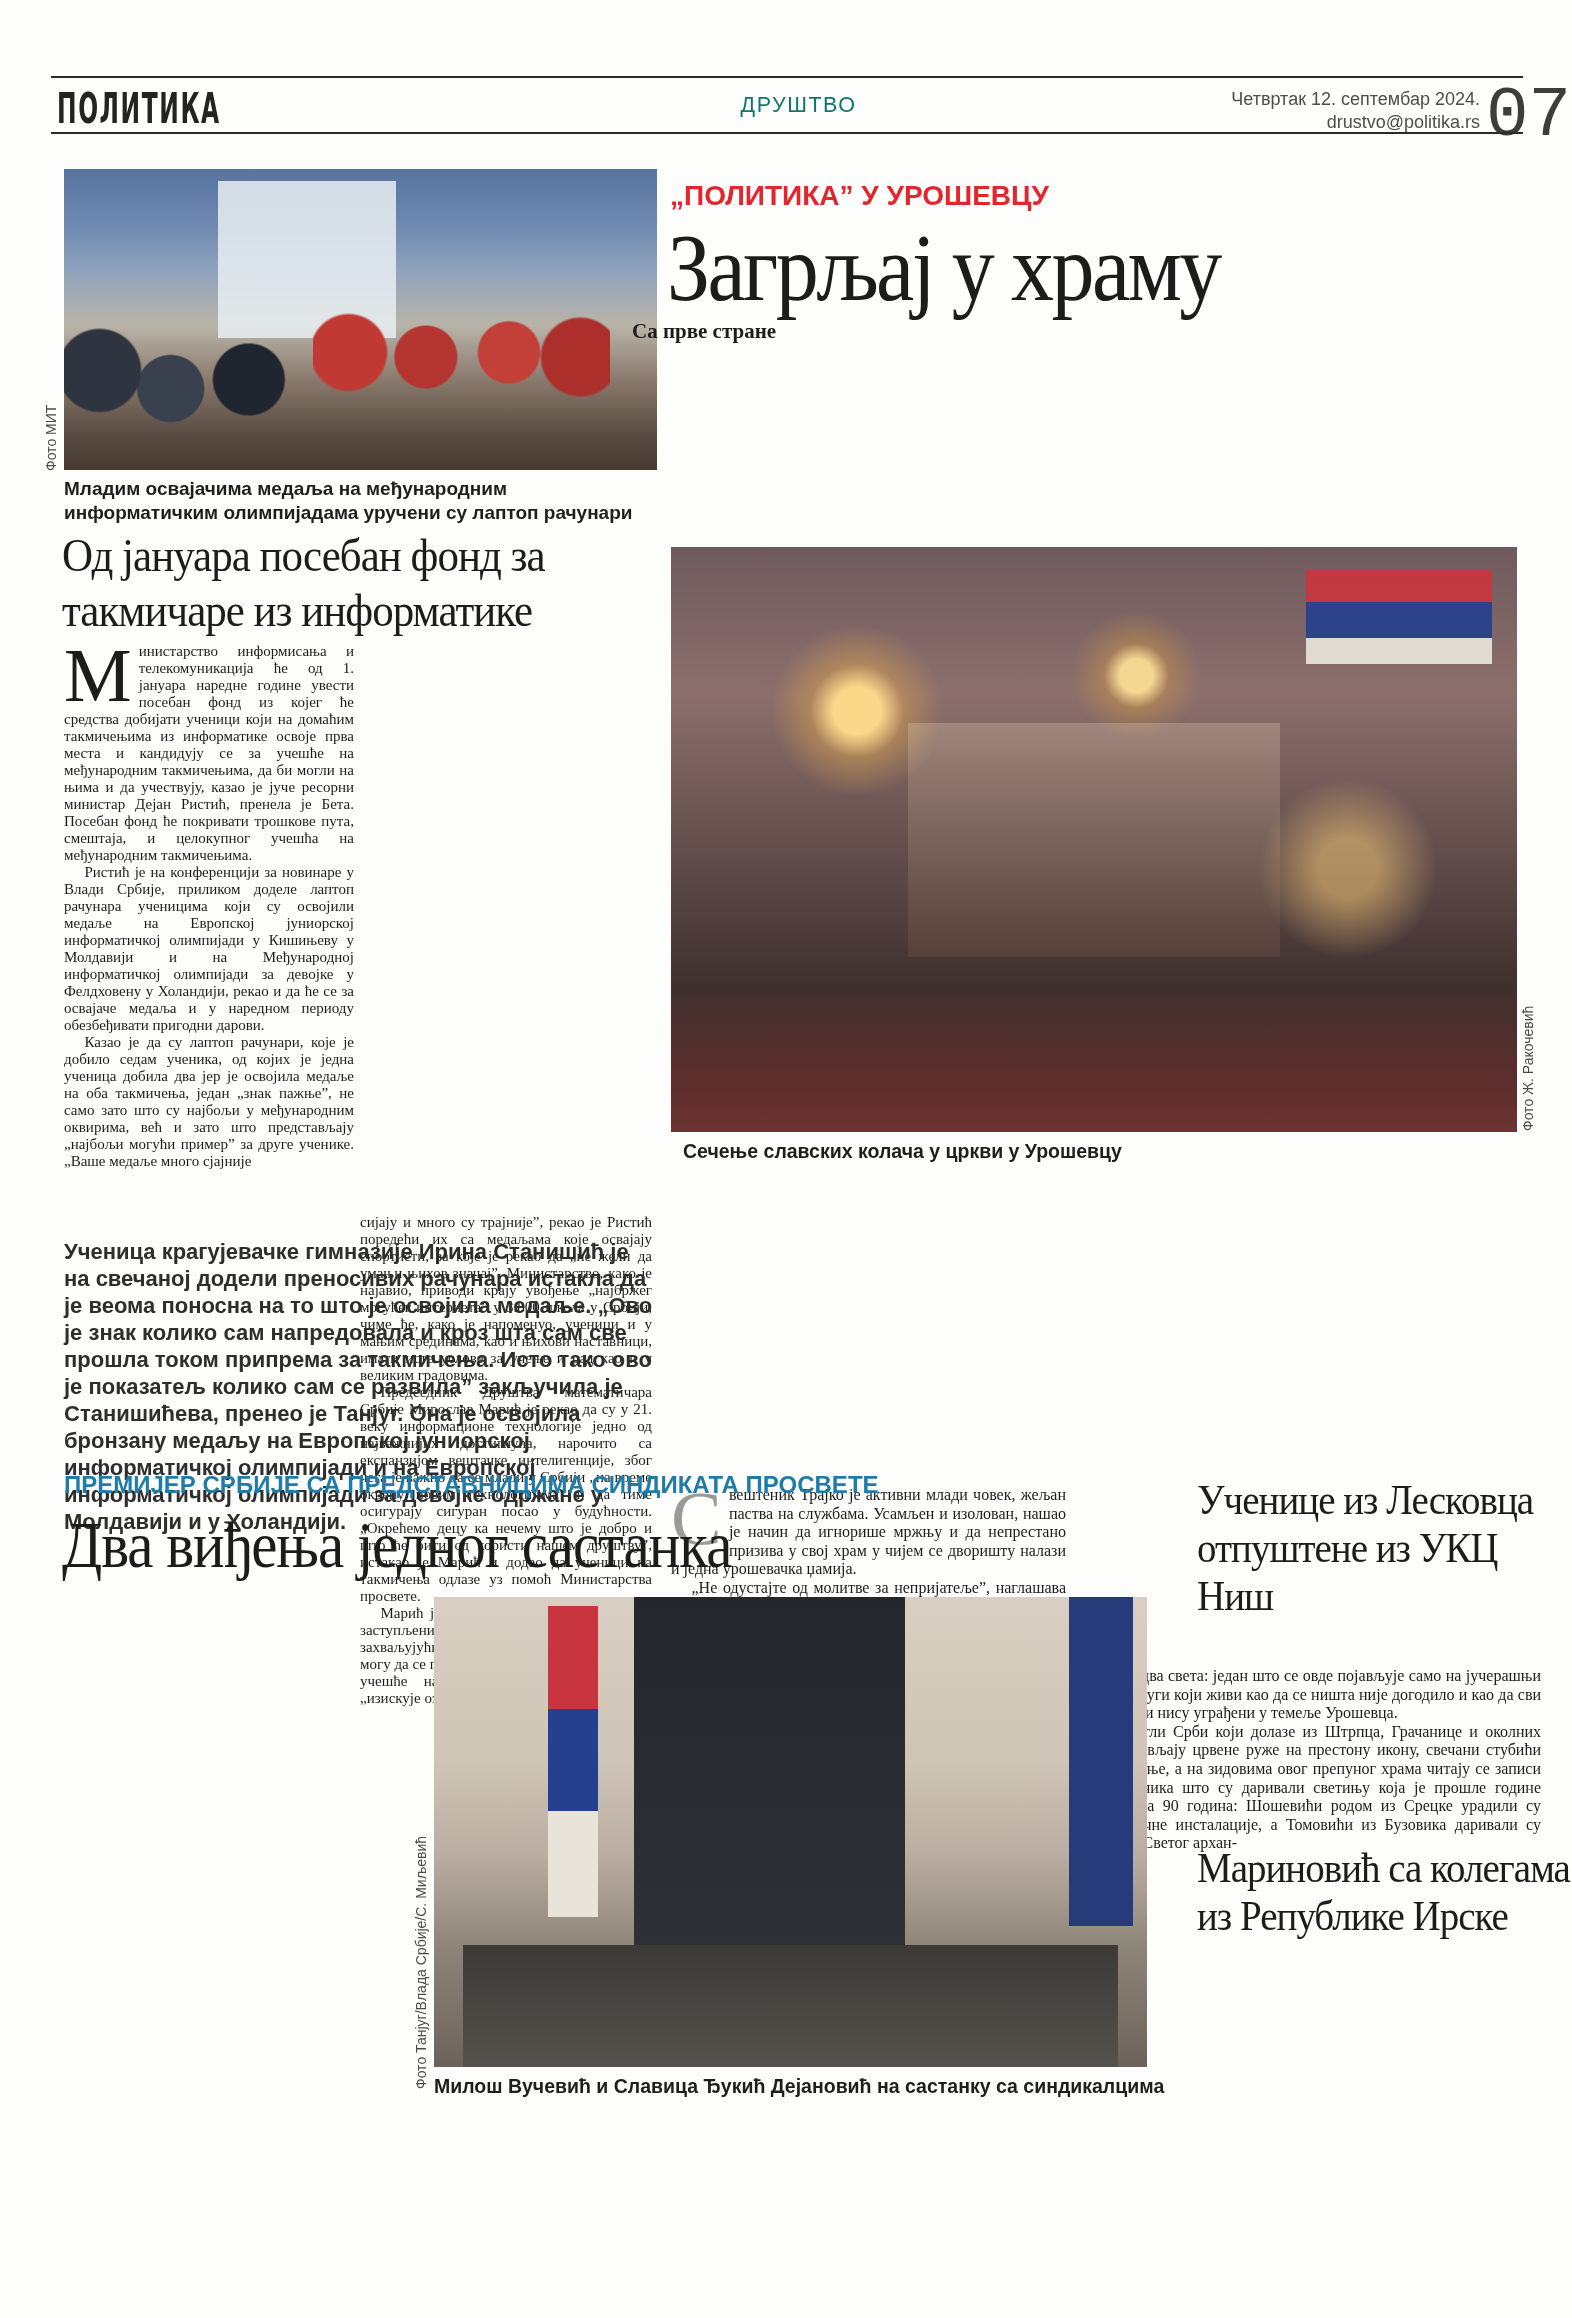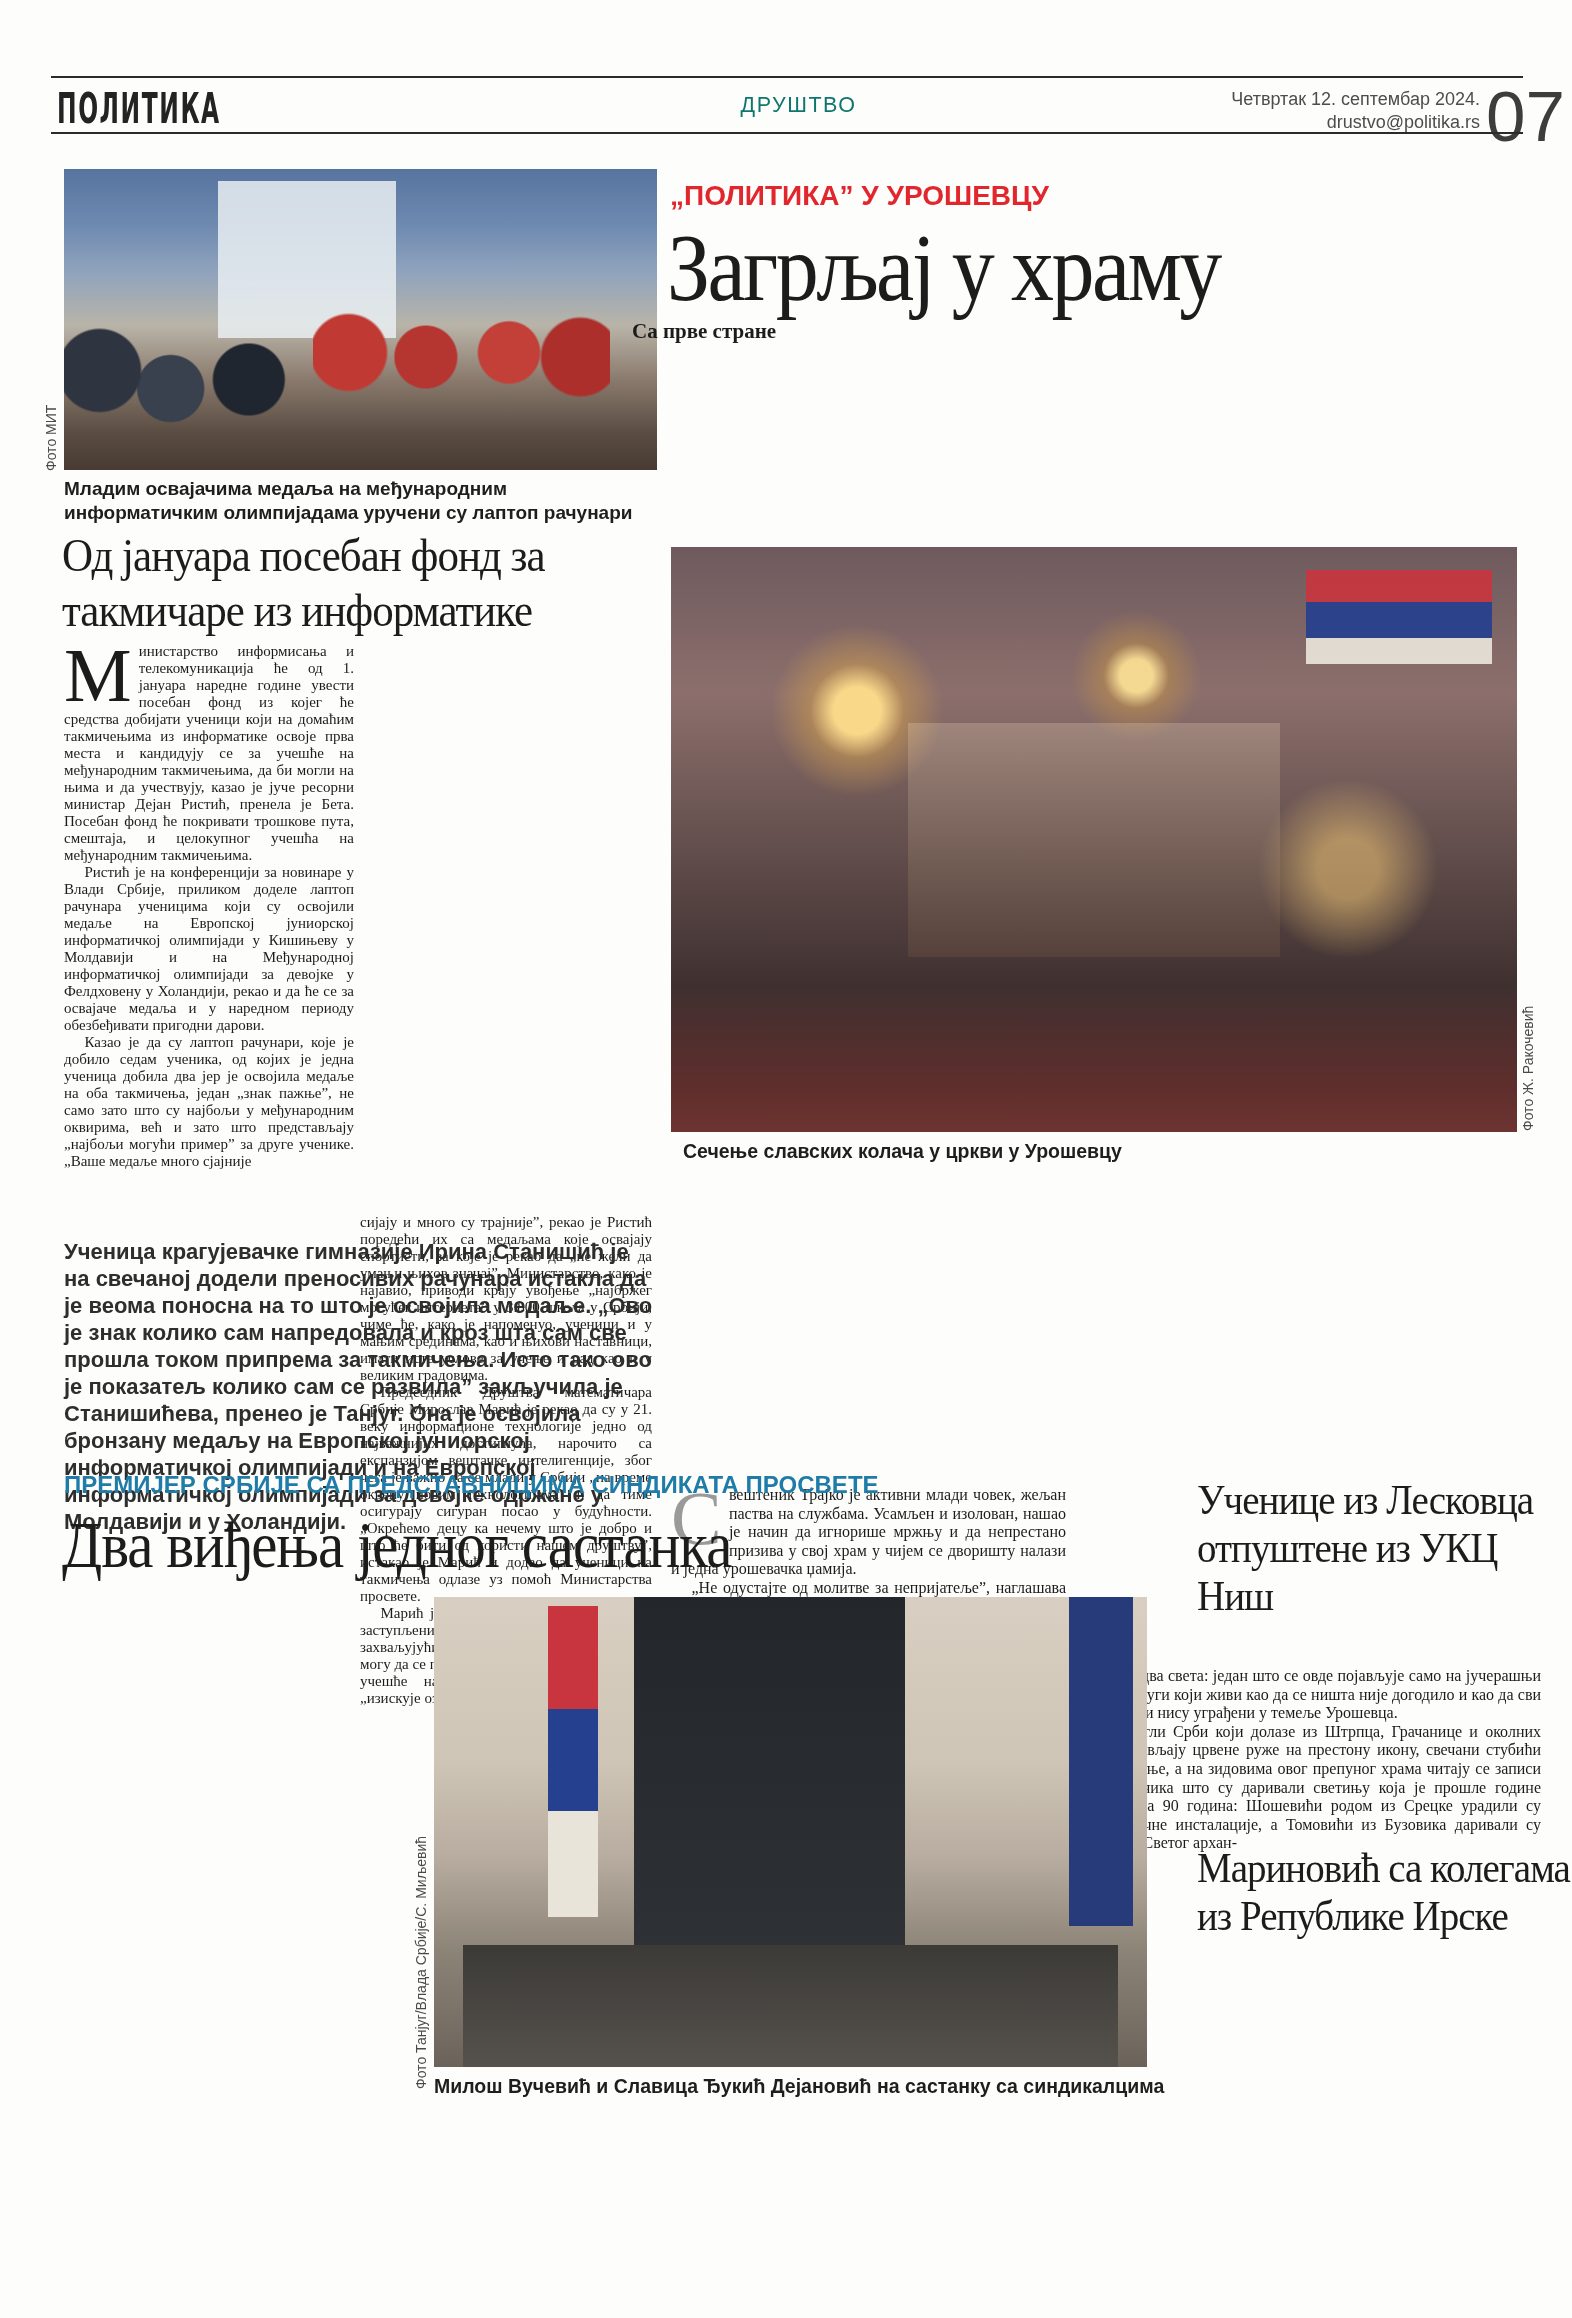--- a/index.html
+++ b/index.html
@@ -5,21 +5,21 @@
   html,body{margin:0;padding:0;background:#e8e8e6;}
   #page{position:relative;width:1573px;height:2319px;background:#fdfdfb;overflow:hidden;
         font-family:"Liberation Serif",serif;color:#1c1c1c;}
   .abs{position:absolute;}
   .rule{position:absolute;background:#2b2b2b;height:1.5px;}
   
   .masthead{font-family:"DejaVu Sans",sans-serif;font-weight:700;font-size:30px;color:#232323;
             letter-spacing:2px;transform:scale(0.78,1.45);transform-origin:left center;white-space:nowrap;}
   .section{font-family:"Liberation Sans",sans-serif;font-size:21.5px;letter-spacing:1.5px;color:#0f766e;text-align:center;}
   .dateblock{font-family:"Liberation Sans",sans-serif;font-size:18px;line-height:22.5px;color:#4d4d4d;text-align:right;}
-  .pagenum{font-family:Liberation Sans, sans-serif;font-weight:100;font-size:71px;color:#3d3d3d;line-height:1;}
+  .pagenum{font-family:Liberation Mono, monospace;font-weight:100;font-size:71px;color:#3d3d3d;line-height:1;}
   
   .kicker{font-family:"Liberation Sans",sans-serif;font-weight:700;white-space:nowrap;}
   .hl{font-weight:400;letter-spacing:-1px;transform:scaleY(1.1);transform-origin:left top;white-space:pre-line;}
   
   .bodycol{ text-align:justify; overflow:hidden; position:relative;}
   .bodycol p{margin:0;text-indent:20.5px;}
   .bodycol p.first{text-indent:0;}
   .dropcap{float:left;font-size:76px;line-height:56px;padding:4.1px 7.2px 0 0;font-weight:400;}
   .sig{position:absolute;bottom:0;right:0;font-weight:700;background:#fdfdfb;padding-left:10.2px;}
   .caption{font-family:"Liberation Sans",sans-serif;font-weight:700;color:#1e1e1e;}

